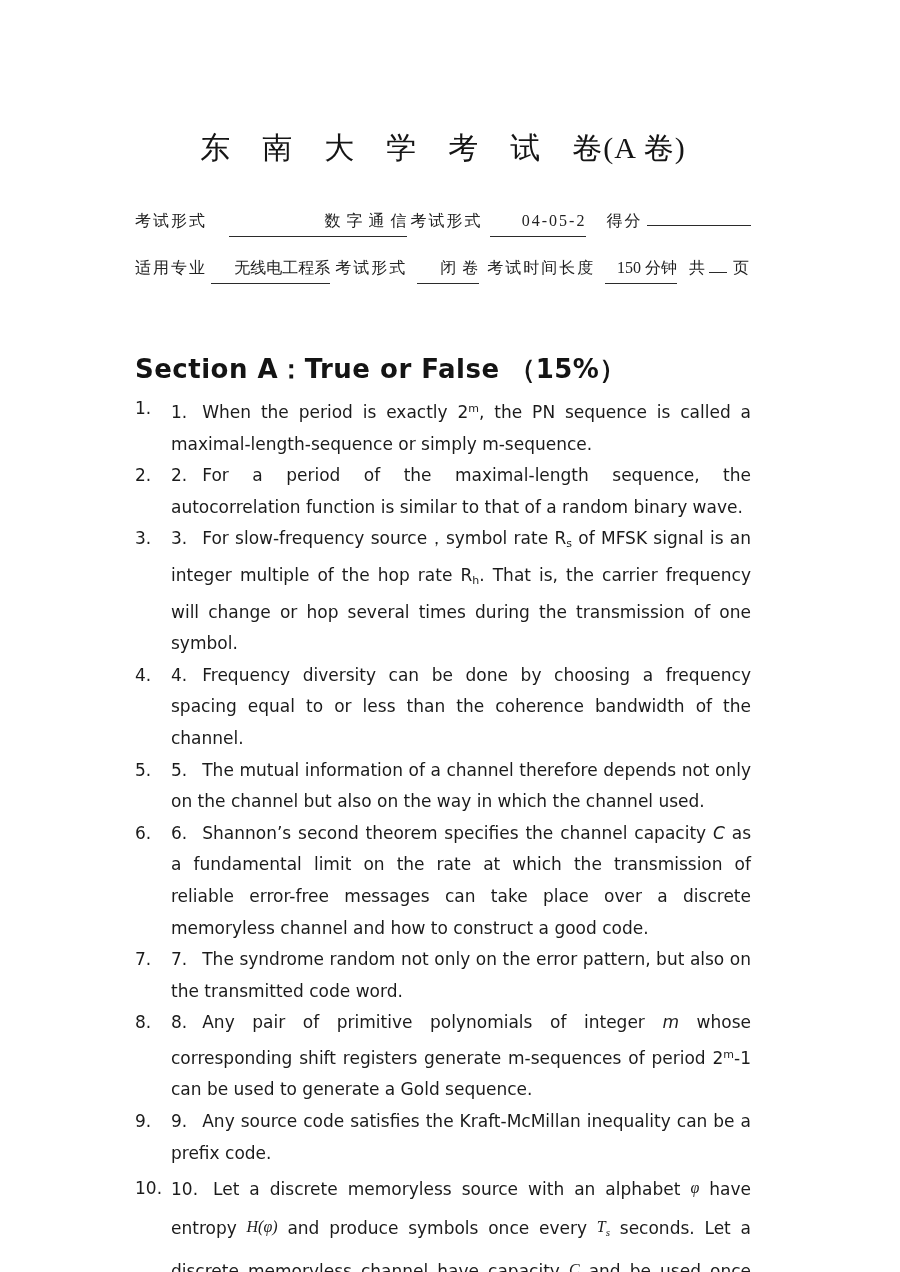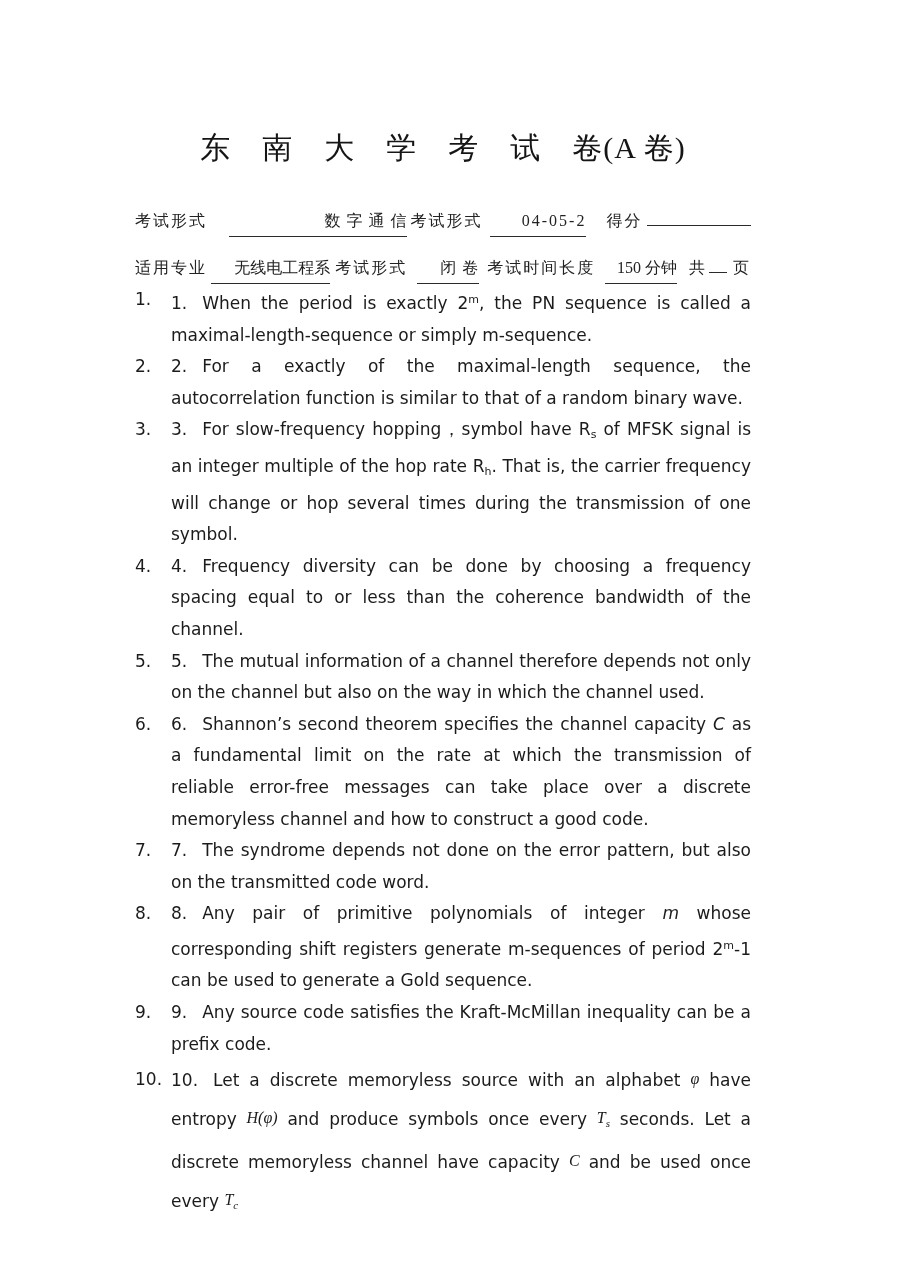--- a/index.html
+++ b/index.html
@@ -84,56 +84,57 @@
       <span class="lbl l-form">考试形式</span>
       <span class="field f-form">闭 卷</span>
       <span class="lbl l-dur">考试时间长度</span>
       <span class="field f-dur">150 分钟</span>
       <span class="lbl l-total">共</span>
       <span class="field f-pageno"></span>
       <span class="lbl l-pages">页</span>
     </div>
   </div>
 
+  <h2 class="section-heading">Section A：True or False （15%）</h2>
 
   <div class="questions">
 
     <div class="q">
       <span class="q-marker">1.</span>
       <div class="q-body"><span class="q-num">1.</span><span class="q-text"><span>When the period is exactly 2</span><span class="seg-sup">m</span><span>, the PN sequence is called a maximal-length-sequence or simply m-sequence.</span></span></div>
     </div>
 
     <div class="q">
       <span class="q-marker">2.</span>
-      <div class="q-body"><span class="q-num">2.</span><span class="q-text"><span>For a exactly of the maximal-length sequence, the autocorrelation function is similar to that of a random binary wave.</span></span></div>
+      <div class="q-body"><span class="q-num">2.</span><span class="q-text"><span>For a period of the maximal-length sequence, the autocorrelation function is similar to that of a random binary wave.</span></span></div>
     </div>
 
     <div class="q">
       <span class="q-marker">3.</span>
-      <div class="q-body"><span class="q-num">3.</span><span class="q-text"><span>For slow-frequency hopping，symbol have R</span><span class="seg-sub">s</span><span> of MFSK signal is an integer multiple of the hop rate R</span><span class="seg-sub">h</span><span>. That is, the carrier frequency will change or hop several times during the transmission of one symbol.</span></span></div>
+      <div class="q-body"><span class="q-num">3.</span><span class="q-text"><span>For slow-frequency source，symbol rate R</span><span class="seg-sub">s</span><span> of MFSK signal is an integer multiple of the hop rate R</span><span class="seg-sub">h</span><span>. That is, the carrier frequency will change or hop several times during the transmission of one symbol.</span></span></div>
     </div>
 
     <div class="q">
       <span class="q-marker">4.</span>
       <div class="q-body"><span class="q-num">4.</span><span class="q-text"><span>Frequency diversity can be done by choosing a frequency spacing equal to or less than the coherence bandwidth of the channel.</span></span></div>
     </div>
 
     <div class="q">
       <span class="q-marker">5.</span>
       <div class="q-body"><span class="q-num">5.</span><span class="q-text"><span>The mutual information of a channel therefore depends not only on the channel but also on the way in which the channel used.</span></span></div>
     </div>
 
     <div class="q">
       <span class="q-marker">6.</span>
       <div class="q-body"><span class="q-num">6.</span><span class="q-text"><span>Shannon’s second theorem specifies the channel capacity </span><span class="seg-it">C</span><span> as a fundamental limit on the rate at which the transmission of reliable error-free messages can take place over a discrete memoryless channel and how to construct a good code.</span></span></div>
     </div>
 
     <div class="q">
       <span class="q-marker">7.</span>
-      <div class="q-body"><span class="q-num">7.</span><span class="q-text"><span>The syndrome depends not done on the error pattern, but also on the transmitted code word.</span></span></div>
+      <div class="q-body"><span class="q-num">7.</span><span class="q-text"><span>The syndrome random not only on the error pattern, but also on the transmitted code word.</span></span></div>
     </div>
 
     <div class="q">
       <span class="q-marker">8.</span>
       <div class="q-body"><span class="q-num">8.</span><span class="q-text"><span>Any pair of primitive polynomials of integer </span><span class="seg-it">m</span><span> whose corresponding shift registers generate m-sequences of period 2</span><span class="seg-sup">m</span><span>-1 can be used to generate a Gold sequence.</span></span></div>
     </div>
 
     <div class="q">
       <span class="q-marker">9.</span>
       <div class="q-body"><span class="q-num">9.</span><span class="q-text"><span>Any source code satisfies the Kraft-McMillan inequality can be a prefix code.</span></span></div>

